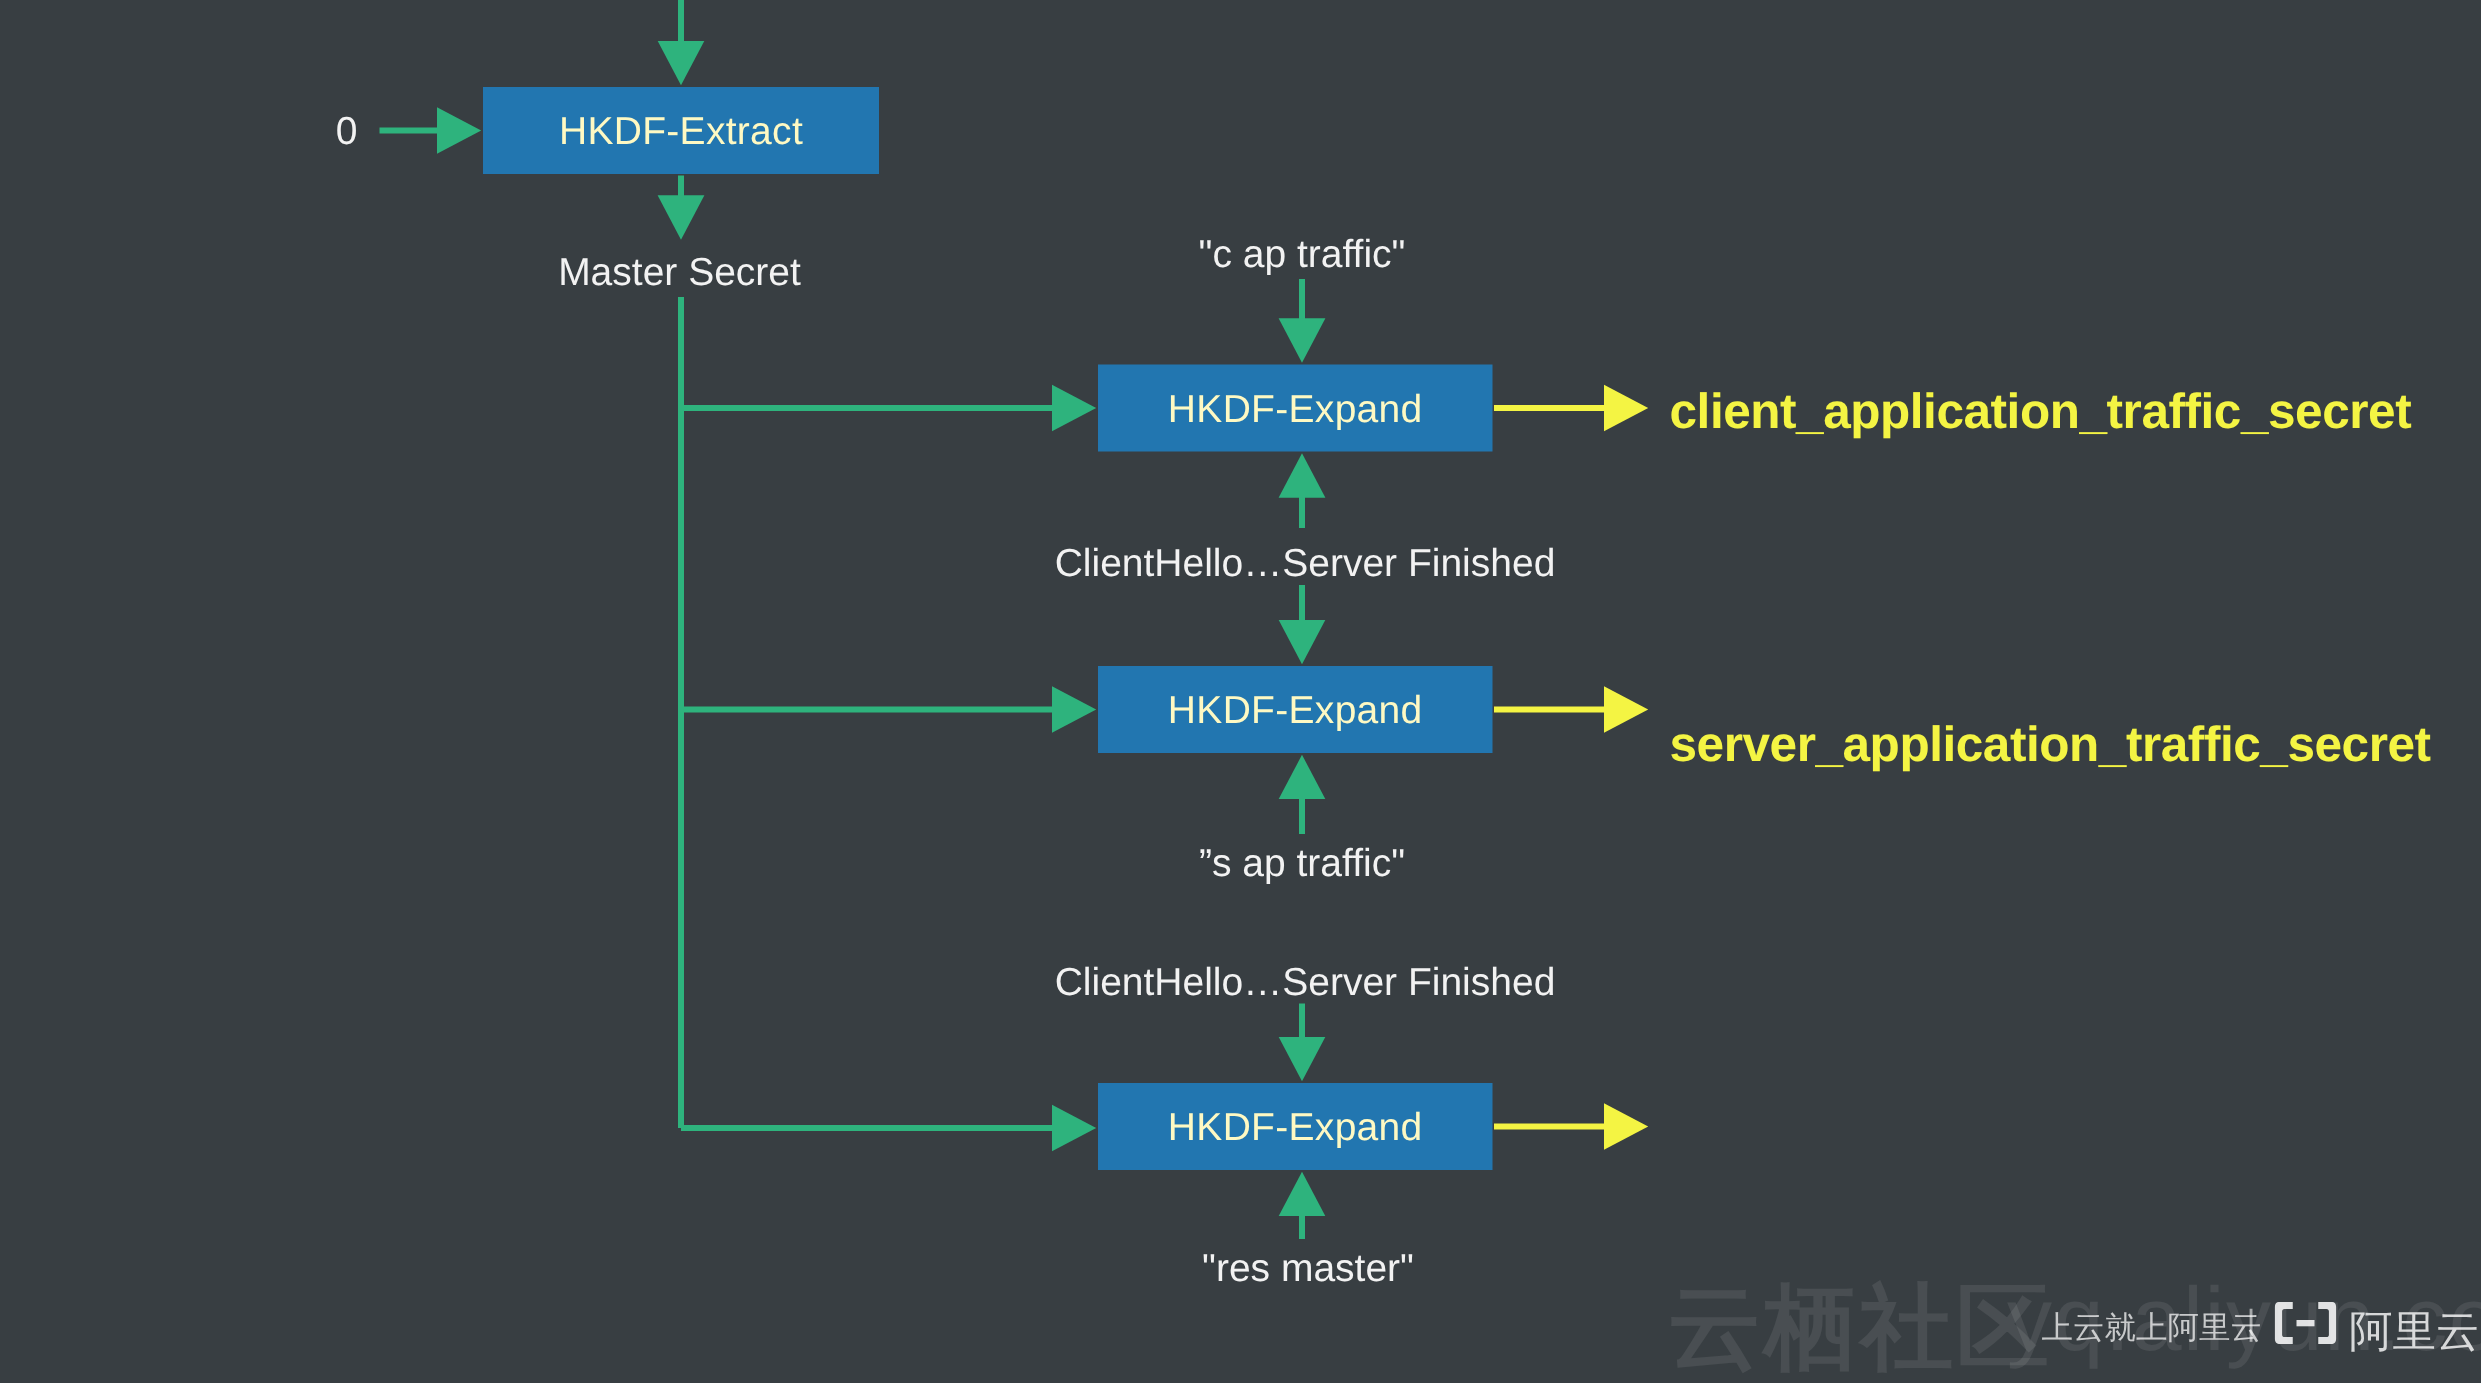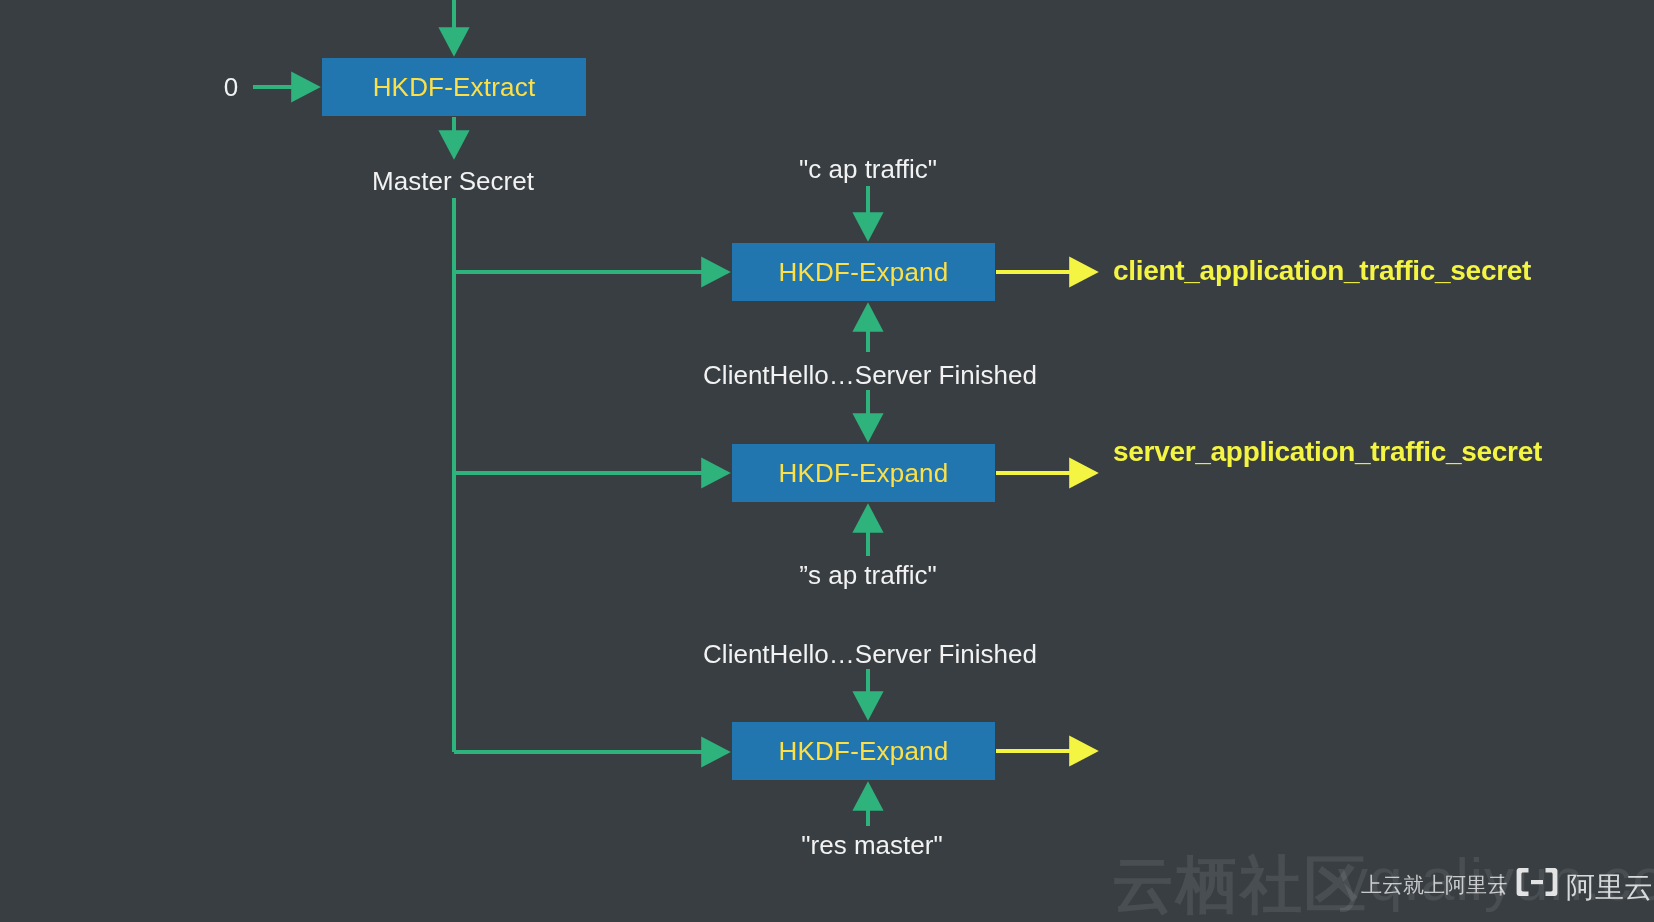--- a/index.html
+++ b/index.html
@@ -21,40 +21,40 @@
     top: 0;
     width: 1654px;
     height: 922px;
   }
   .node-box {
     position: absolute;
     background: #2276B0;
     display: flex;
     align-items: center;
     justify-content: center;
-    color: #fde047;
+    color: #fef9c3;
     font-size: 26px;
     font-family: "Liberation Sans", sans-serif;
     letter-spacing: 0.2px;
     box-sizing: border-box;
   }
   .lbl {
     position: absolute;
     color: #F2F2F2;
     font-size: 26px;
     font-family: "Liberation Sans", sans-serif;
     white-space: nowrap;
   }
   .lbl-center {
     transform: translateX(-50%);
   }
   .out-lbl {
     position: absolute;
     color: #F4F443;
-    font-size: 28px;
+    font-size: 33px;
     font-weight: bold;
     font-family: "Liberation Sans", sans-serif;
     white-space: nowrap;
     letter-spacing: -0.3px;
   }
   .wm-big {
     position: absolute;
     color: rgba(255,255,255,0.085);
     font-size: 62px;
     font-weight: bold;
@@ -170,21 +170,21 @@
   <div class="lbl lbl-center" style="left:870px; top:360px;">ClientHello…Server Finished</div>
 
   <div class="lbl lbl-center" style="left:868px; top:560px;">”s ap traffic"</div>
 
   <div class="lbl lbl-center" style="left:870px; top:639px;">ClientHello…Server Finished</div>
 
   <div class="lbl lbl-center" style="left:872px; top:830px;">"res master"</div>
 
   <div class="out-lbl" style="left:1113px; top:255px;">client_application_traffic_secret</div>
 
-  <div class="out-lbl" style="left:1113px; top:436px;">server_application_traffic_secret</div>
+  <div class="out-lbl" style="left:1113px; top:477px;">server_application_traffic_secret</div>
 
 
   <div class="wm-big" style="left:1112px; top:843px;">云栖社区</div>
 
   <div class="wm-url" style="left:1338px; top:845px;">yq.aliyun.com</div>
 
   <div class="wm-slogan" style="left:1361px; top:871px;">上云就上阿里云</div>
 
   <div class="wm-sep" style="left:1497px; top:870px;">|</div>
 

